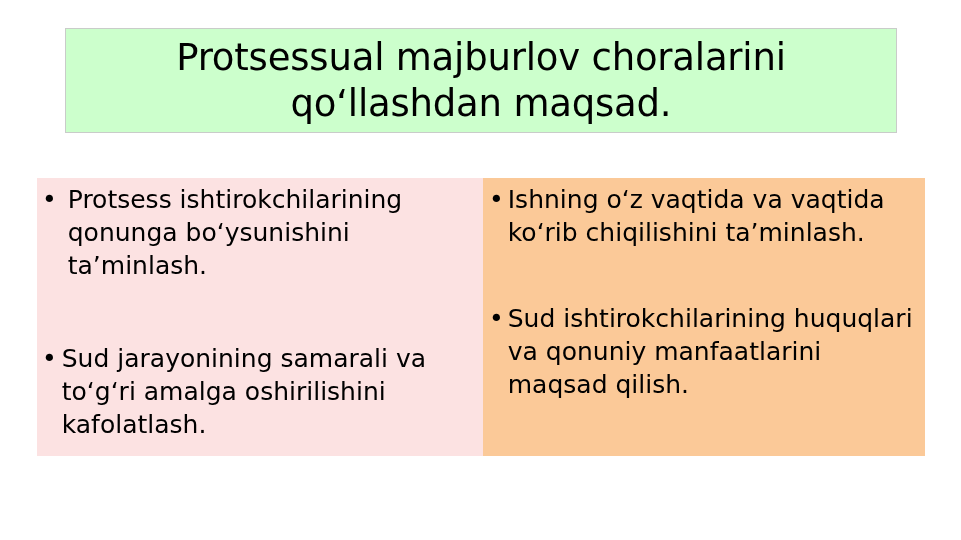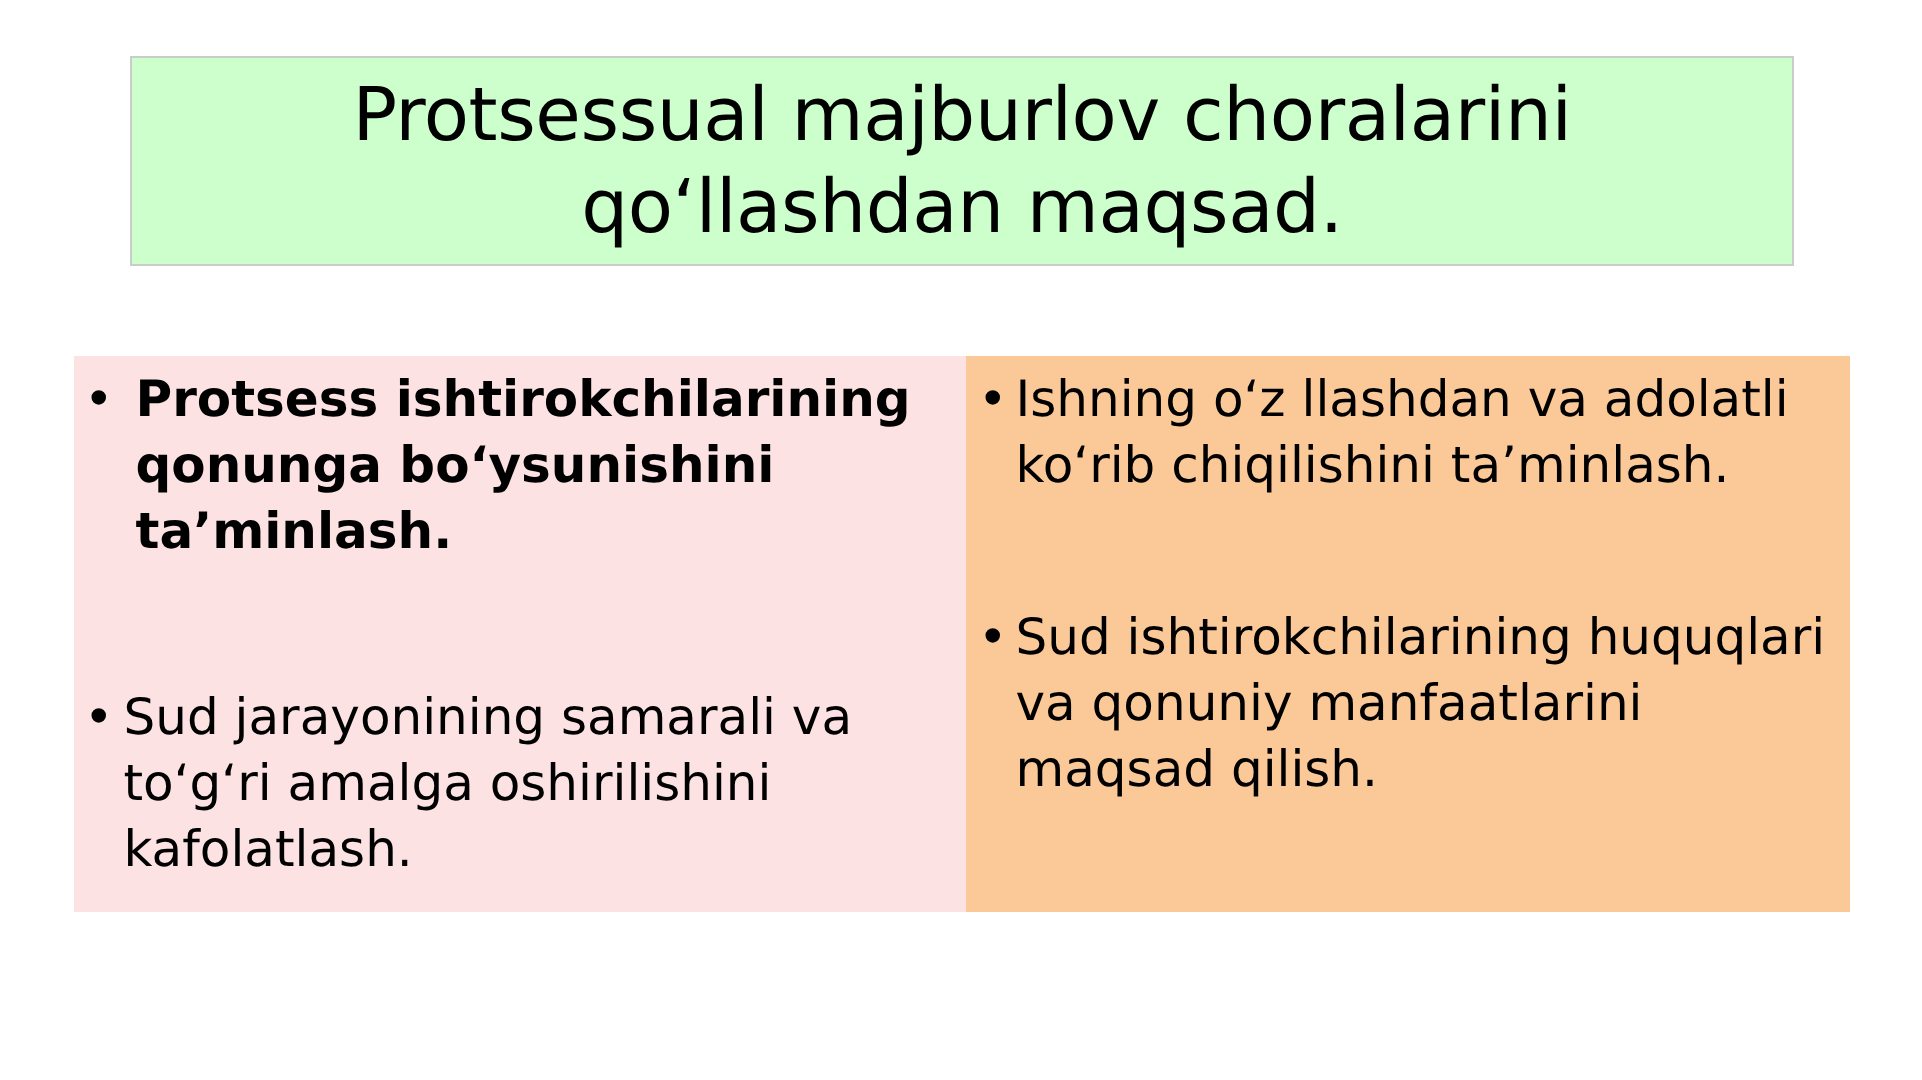--- a/index.html
+++ b/index.html
@@ -93,21 +93,21 @@
     line-height: 1.32;
     font-size: 25px;
   }
   .bullet-text {
     flex: 1 1 auto;
     white-space: pre-line;
   }
 
   
   #col-left .bullet-item.first .bullet-glyph { padding-right: 11px; }
-  #col-left .bullet-item.first .bullet-text  { text-indent: 0; font-weight: bold; }
+  #col-left .bullet-item.first .bullet-text  { text-indent: 0; }
   #col-left .bullet-item .bullet-glyph { padding-right: 5px; }
   #col-right .bullet-item .bullet-glyph { padding-right: 4px; }
 
   .spacer-left  { height: 60px; }
   .spacer-right { height: 53px; }
 </style>
 </head>
 <body>
 
 <div id="slide">
@@ -127,21 +127,21 @@
     <div class="spacer-left"></div>
     <div class="bullet-item">
       <span class="bullet-glyph">•</span>
       <span class="bullet-text">Sud jarayonining samarali va to‘g‘ri amalga oshirilishini kafolatlash.</span>
     </div>
   </div>
 
   <div id="col-right" class="col">
     <div class="bullet-item">
       <span class="bullet-glyph">•</span>
-      <span class="bullet-text">Ishning o‘z llashdan va adolatli ko‘rib chiqilishini ta’minlash.</span>
+      <span class="bullet-text">Ishning o‘z vaqtida va vaqtida ko‘rib chiqilishini ta’minlash.</span>
     </div>
     <div class="spacer-right"></div>
     <div class="bullet-item">
       <span class="bullet-glyph">•</span>
       <span class="bullet-text">Sud ishtirokchilarining huquqlari va qonuniy manfaatlarini maqsad qilish.</span>
     </div>
   </div>
 
 </div>
 

